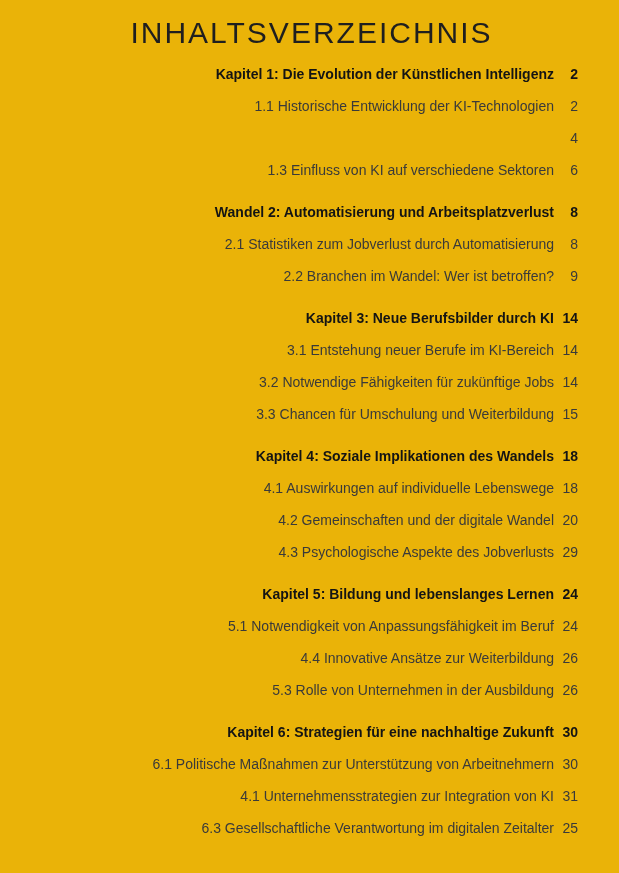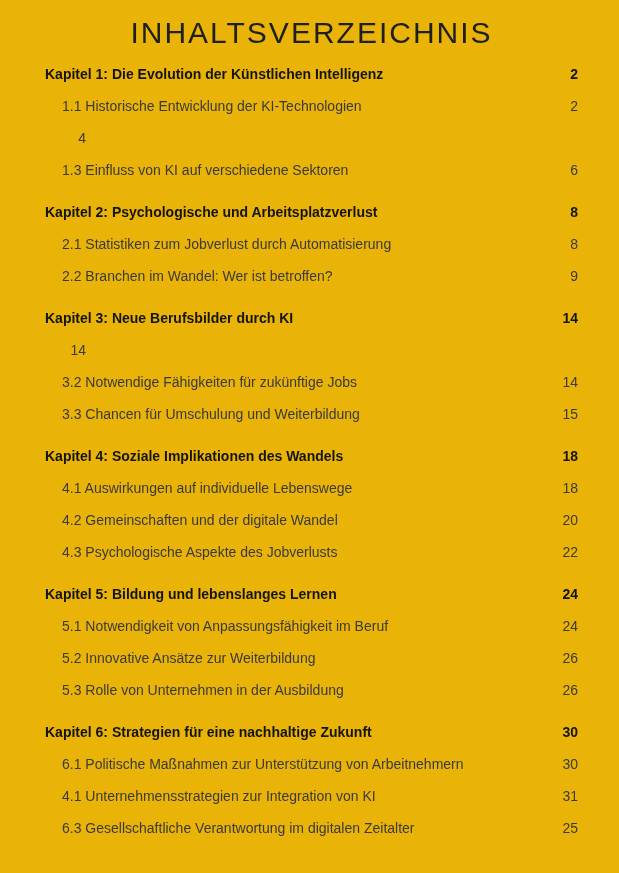--- a/index.html
+++ b/index.html
@@ -30,35 +30,34 @@
   .chapter-group {
     margin-top: 10px;
   }
   .chapter-group:first-child {
     margin-top: 0;
   }
   .row {
     height: 32px;
     display: flex;
     align-items: center;
-    justify-content: space-between;
+    justify-content: flex-end;
     cursor: pointer;
   }
   .row .label {
     white-space: nowrap;
   }
   .row.chapter .label,
   .row.chapter .pagenum {
     font-size: 14px;
     font-weight: 700;
     color: #141414;
   }
   .row.section {
     padding-left: 17px;
-    gap: 36px;
   }
   .row.section .label,
   .row.section .pagenum {
     font-size: 14px;
     font-weight: 400;
     color: #3a3a3a;
   }
   .pagenum {
     text-align: right;
     min-width: 24px;
@@ -82,38 +81,39 @@
         <div class="row section">
           <span class="pagenum">4</span>
         </div>
         <div class="row section">
           <span class="label">1.3 Einfluss von KI auf verschiedene Sektoren</span>
           <span class="pagenum">6</span>
         </div>
       </div>
       <div class="chapter-group">
         <div class="row chapter">
-          <span class="label">Kapitel 2: Psychologische und Arbeitsplatzverlust</span>
+          <span class="label">Wandel 2: Automatisierung und Arbeitsplatzverlust</span>
           <span class="pagenum">8</span>
         </div>
         <div class="row section">
           <span class="label">2.1 Statistiken zum Jobverlust durch Automatisierung</span>
           <span class="pagenum">8</span>
         </div>
         <div class="row section">
           <span class="label">2.2 Branchen im Wandel: Wer ist betroffen?</span>
           <span class="pagenum">9</span>
         </div>
       </div>
       <div class="chapter-group">
         <div class="row chapter">
           <span class="label">Kapitel 3: Neue Berufsbilder durch KI</span>
           <span class="pagenum">14</span>
         </div>
         <div class="row section">
+          <span class="label">3.1 Entstehung neuer Berufe im KI-Bereich</span>
           <span class="pagenum">14</span>
         </div>
         <div class="row section">
           <span class="label">3.2 Notwendige Fähigkeiten für zukünftige Jobs</span>
           <span class="pagenum">14</span>
         </div>
         <div class="row section">
           <span class="label">3.3 Chancen für Umschulung und Weiterbildung</span>
           <span class="pagenum">15</span>
         </div>
@@ -126,34 +126,34 @@
         <div class="row section">
           <span class="label">4.1 Auswirkungen auf individuelle Lebenswege</span>
           <span class="pagenum">18</span>
         </div>
         <div class="row section">
           <span class="label">4.2 Gemeinschaften und der digitale Wandel</span>
           <span class="pagenum">20</span>
         </div>
         <div class="row section">
           <span class="label">4.3 Psychologische Aspekte des Jobverlusts</span>
-          <span class="pagenum">22</span>
+          <span class="pagenum">29</span>
         </div>
       </div>
       <div class="chapter-group">
         <div class="row chapter">
           <span class="label">Kapitel 5: Bildung und lebenslanges Lernen</span>
           <span class="pagenum">24</span>
         </div>
         <div class="row section">
           <span class="label">5.1 Notwendigkeit von Anpassungsfähigkeit im Beruf</span>
           <span class="pagenum">24</span>
         </div>
         <div class="row section">
-          <span class="label">5.2 Innovative Ansätze zur Weiterbildung</span>
+          <span class="label">4.4 Innovative Ansätze zur Weiterbildung</span>
           <span class="pagenum">26</span>
         </div>
         <div class="row section">
           <span class="label">5.3 Rolle von Unternehmen in der Ausbildung</span>
           <span class="pagenum">26</span>
         </div>
       </div>
       <div class="chapter-group">
         <div class="row chapter">
           <span class="label">Kapitel 6: Strategien für eine nachhaltige Zukunft</span>

